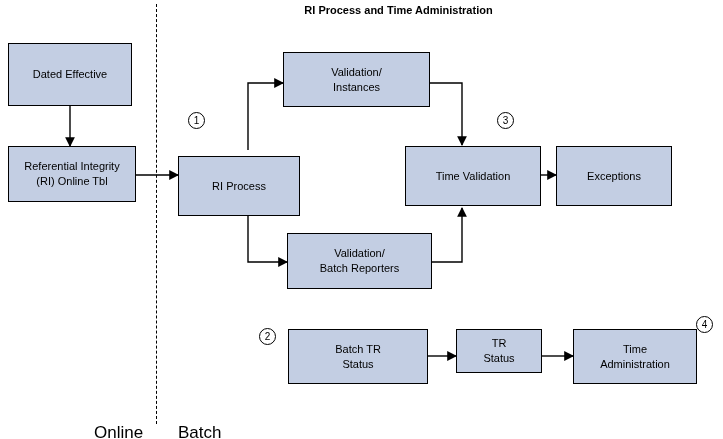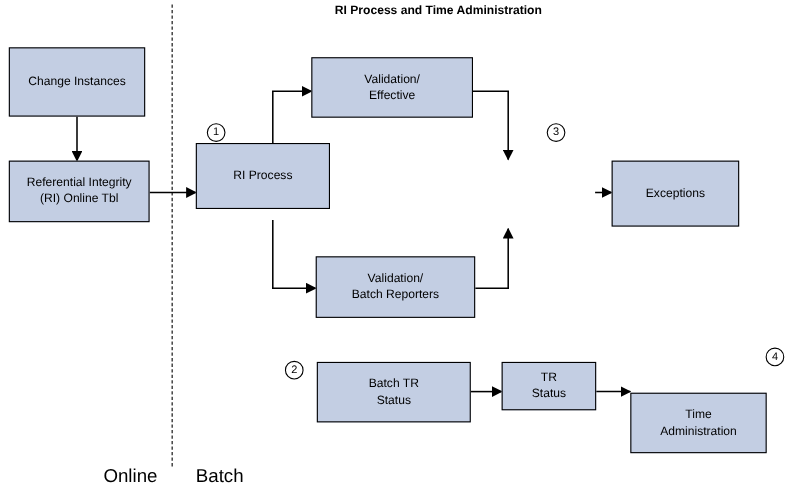--- a/index.html
+++ b/index.html
@@ -106,65 +106,70 @@
       <path d="M 541 175 L 556 175"></path>
 
       <path d="M 428 356 L 456 356"></path>
 
       <path d="M 542 356 L 573 356"></path>
     </g>
   </svg>
 
   <div class="box" style="left:8px; top:43px; width:124px; height:63px;">
       <div>
-        <span>Change Instances</span>
+        <span>Dated Effective</span>
       </div>
     </div>
   <div class="box" style="left:8px; top:146px; width:128px; height:56px;">
       <div>
         <span>Referential Integrity</span>
         <span>(RI) Online Tbl</span>
       </div>
     </div>
 
-  <div class="box" style="left:178px; top:130px; width:122px; height:60px;">
+  <div class="box" style="left:178px; top:156px; width:122px; height:60px;">
       <div>
         <span>RI Process</span>
       </div>
     </div>
   <div class="box" style="left:283px; top:52px; width:147px; height:55px;">
       <div>
         <span>Validation/</span>
-        <span>Effective</span>
+        <span>Instances</span>
       </div>
     </div>
   <div class="box" style="left:287px; top:233px; width:145px; height:56px;">
       <div>
         <span>Validation/</span>
         <span>Batch Reporters</span>
+      </div>
+    </div>
+  <div class="box" style="left:405px; top:146px; width:136px; height:60px;">
+      <div>
+        <span>Time Validation</span>
       </div>
     </div>
   <div class="box" style="left:556px; top:146px; width:116px; height:60px;">
       <div>
         <span>Exceptions</span>
       </div>
     </div>
   <div class="box" style="left:288px; top:329px; width:140px; height:55px;">
       <div>
         <span>Batch TR</span>
         <span>Status</span>
       </div>
     </div>
   <div class="box" style="left:456px; top:329px; width:86px; height:44px;">
       <div>
         <span>TR</span>
         <span>Status</span>
       </div>
     </div>
-  <div class="box" style="left:573px; top:329px; width:124px; height:55px;margin-top:28px;">
+  <div class="box" style="left:573px; top:329px; width:124px; height:55px;">
       <div>
         <span>Time</span>
         <span>Administration</span>
       </div>
     </div>
 
   <div class="marker" style="left:188px; top:112px;">
     <span>1</span>
   </div>
   <div class="marker" style="left:259px; top:328px;">

